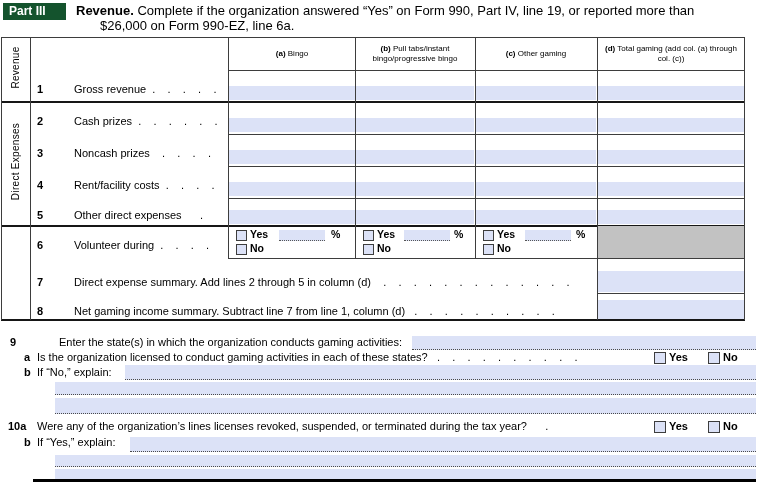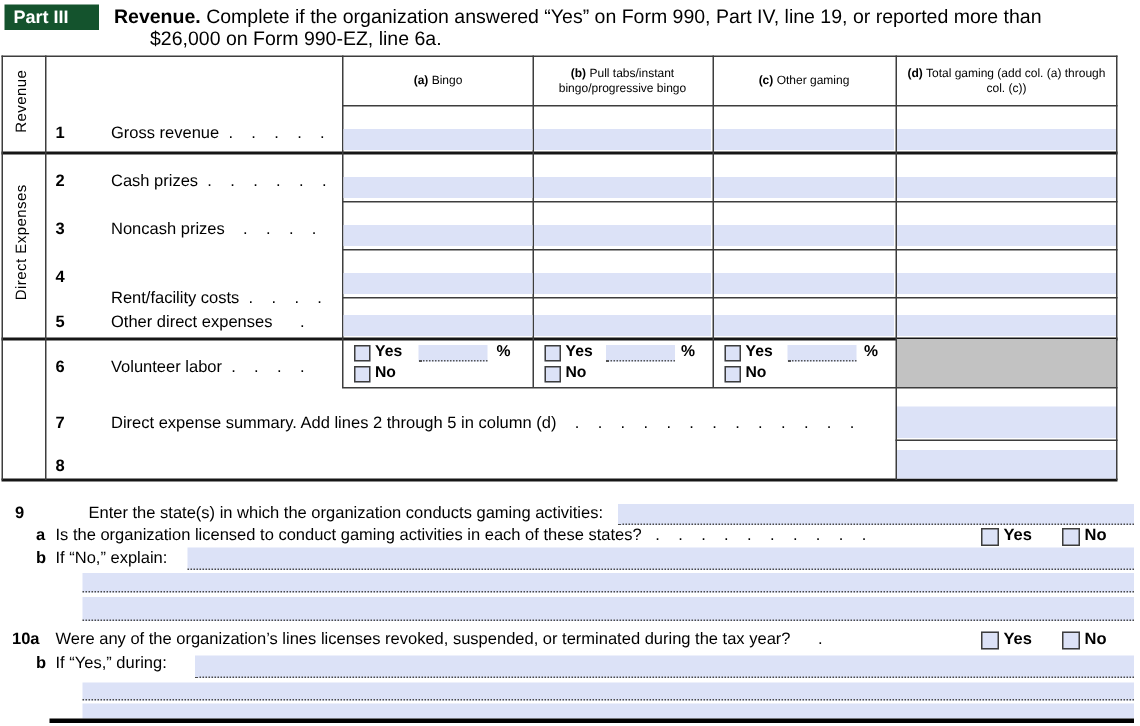--- a/index.html
+++ b/index.html
@@ -73,21 +73,21 @@
       <span><b>(d)</b><span> Total gaming (add col. (a) through col. (c))</span></span>
     </div>
 
   <div class="rownum" style="top:83px;">1</div>
   <div class="rowlbl" style="top:83px;">Gross revenue  .    .    .    .    .</div>
   <div class="rownum" style="top:115px;">2</div>
   <div class="rowlbl" style="top:115px;">Cash prizes  .    .    .    .    .    .</div>
   <div class="rownum" style="top:147px;">3</div>
   <div class="rowlbl" style="top:147px;">Noncash prizes    .    .    .    .</div>
   <div class="rownum" style="top:179px;">4</div>
-  <div class="rowlbl" style="top:179px;margin-top:14px;">Rent/facility costs  .    .    .    .</div>
+  <div class="rowlbl" style="top:179px;">Rent/facility costs  .    .    .    .</div>
   <div class="rownum" style="top:209px;">5</div>
   <div class="rowlbl" style="top:209px;">Other direct expenses      .</div>
 
   <div class="field" style="left:229px;top:86px;width:126px;height:14px;"></div>
   <div class="field" style="left:356px;top:86px;width:118px;height:14px;"></div>
   <div class="field" style="left:476px;top:86px;width:120px;height:14px;"></div>
   <div class="field" style="left:598px;top:86px;width:146px;height:14px;"></div>
 
   <div class="field" style="left:229px;top:118px;width:126px;height:14px;"></div>
   <div class="field" style="left:356px;top:118px;width:118px;height:14px;"></div>
@@ -103,21 +103,21 @@
   <div class="field" style="left:356px;top:182px;width:118px;height:14px;"></div>
   <div class="field" style="left:476px;top:182px;width:120px;height:14px;"></div>
   <div class="field" style="left:598px;top:182px;width:146px;height:14px;"></div>
 
   <div class="field" style="left:229px;top:210px;width:126px;height:14px;"></div>
   <div class="field" style="left:356px;top:210px;width:118px;height:14px;"></div>
   <div class="field" style="left:476px;top:210px;width:120px;height:14px;"></div>
   <div class="field" style="left:598px;top:210px;width:146px;height:14px;"></div>
 
   <div class="rownum" style="top:239px;">6</div>
-  <div class="rowlbl" style="top:239px;">Volunteer labor  .    .    .    .</div>
+  <div class="rowlbl" style="top:239px;">Volunteer during  .    .    .    .</div>
 
   <div class="cb" style="left:236px;top:230px;"></div>
   <div class="blbl" style="left:250px;top:228px;">Yes</div>
   <div class="pct" style="left:279px;top:230px;"></div>
   <div class="blbl" style="left:331px;top:228px;">%</div>
   <div class="cb" style="left:236px;top:244px;"></div>
   <div class="blbl" style="left:250px;top:242px;">No</div>
 
   <div class="cb" style="left:363px;top:230px;"></div>
   <div class="blbl" style="left:377px;top:228px;">Yes</div>
@@ -133,20 +133,21 @@
   <div class="cb" style="left:483px;top:244px;"></div>
   <div class="blbl" style="left:497px;top:242px;">No</div>
 
   <div class="gray" style="left:598px;top:226px;width:146px;height:32px;"></div>
 
   <div class="rownum" style="top:276px;">7</div>
   <div class="rowlbl" style="top:276px;">Direct expense summary. Add lines 2 through 5 in column (d)    .    .    .    .    .    .    .    .    .    .    .    .    .</div>
   <div class="field" style="left:598px;top:271px;width:146px;height:21px;"></div>
 
   <div class="rownum" style="top:305px;">8</div>
+  <div class="rowlbl" style="top:305px;">Net gaming income summary. Subtract line 7 from line 1, column (d)   .    .    .    .    .    .    .    .    .    .</div>
   <div class="field" style="left:598px;top:300px;width:146px;height:19px;"></div>
 
   <div class="snum" style="left:10px;top:336px;">9</div>
   <div class="stxt" style="left:37px;top:336px;margin-left:22px;">Enter the state(s) in which the organization conducts gaming activities:</div>
   <div class="dotfield" style="left:412px;top:336px;width:344px;height:14px;"></div>
 
   <div class="snum" style="left:24px;top:351px;">a</div>
   <div class="stxt" style="left:37px;top:351px;">Is the organization licensed to conduct gaming activities in each of these states?   .    .    .    .    .    .    .    .    .    .</div>
   <div class="cbl" style="left:654px;top:352px;"></div>
   <div class="ynlbl" style="left:669px;top:351px;">Yes</div>
@@ -160,20 +161,20 @@
   <div class="dotfield" style="left:55px;top:398px;width:701px;height:16px;"></div>
 
   <div class="snum" style="left:8px;top:420px;">10a</div>
   <div class="stxt" style="left:37px;top:420px;">Were any of the organization’s lines licenses revoked, suspended, or terminated during the tax year?      .</div>
   <div class="cbl" style="left:654px;top:421px;"></div>
   <div class="ynlbl" style="left:669px;top:420px;">Yes</div>
   <div class="cbl" style="left:708px;top:421px;"></div>
   <div class="ynlbl" style="left:723px;top:420px;">No</div>
 
   <div class="snum" style="left:24px;top:436px;">b</div>
-  <div class="stxt" style="left:37px;top:436px;">If “Yes,” during:</div>
+  <div class="stxt" style="left:37px;top:436px;">If “Yes,” explain:</div>
   <div class="dotfield" style="left:130px;top:437px;width:626px;height:15px;"></div>
   <div class="dotfield" style="left:55px;top:455px;width:701px;height:12px;"></div>
   <div class="field" style="left:55px;top:469px;width:701px;height:10px;"></div>
 
   <div class="botbar"></div>
 
 </div>
 
 </body></html>

